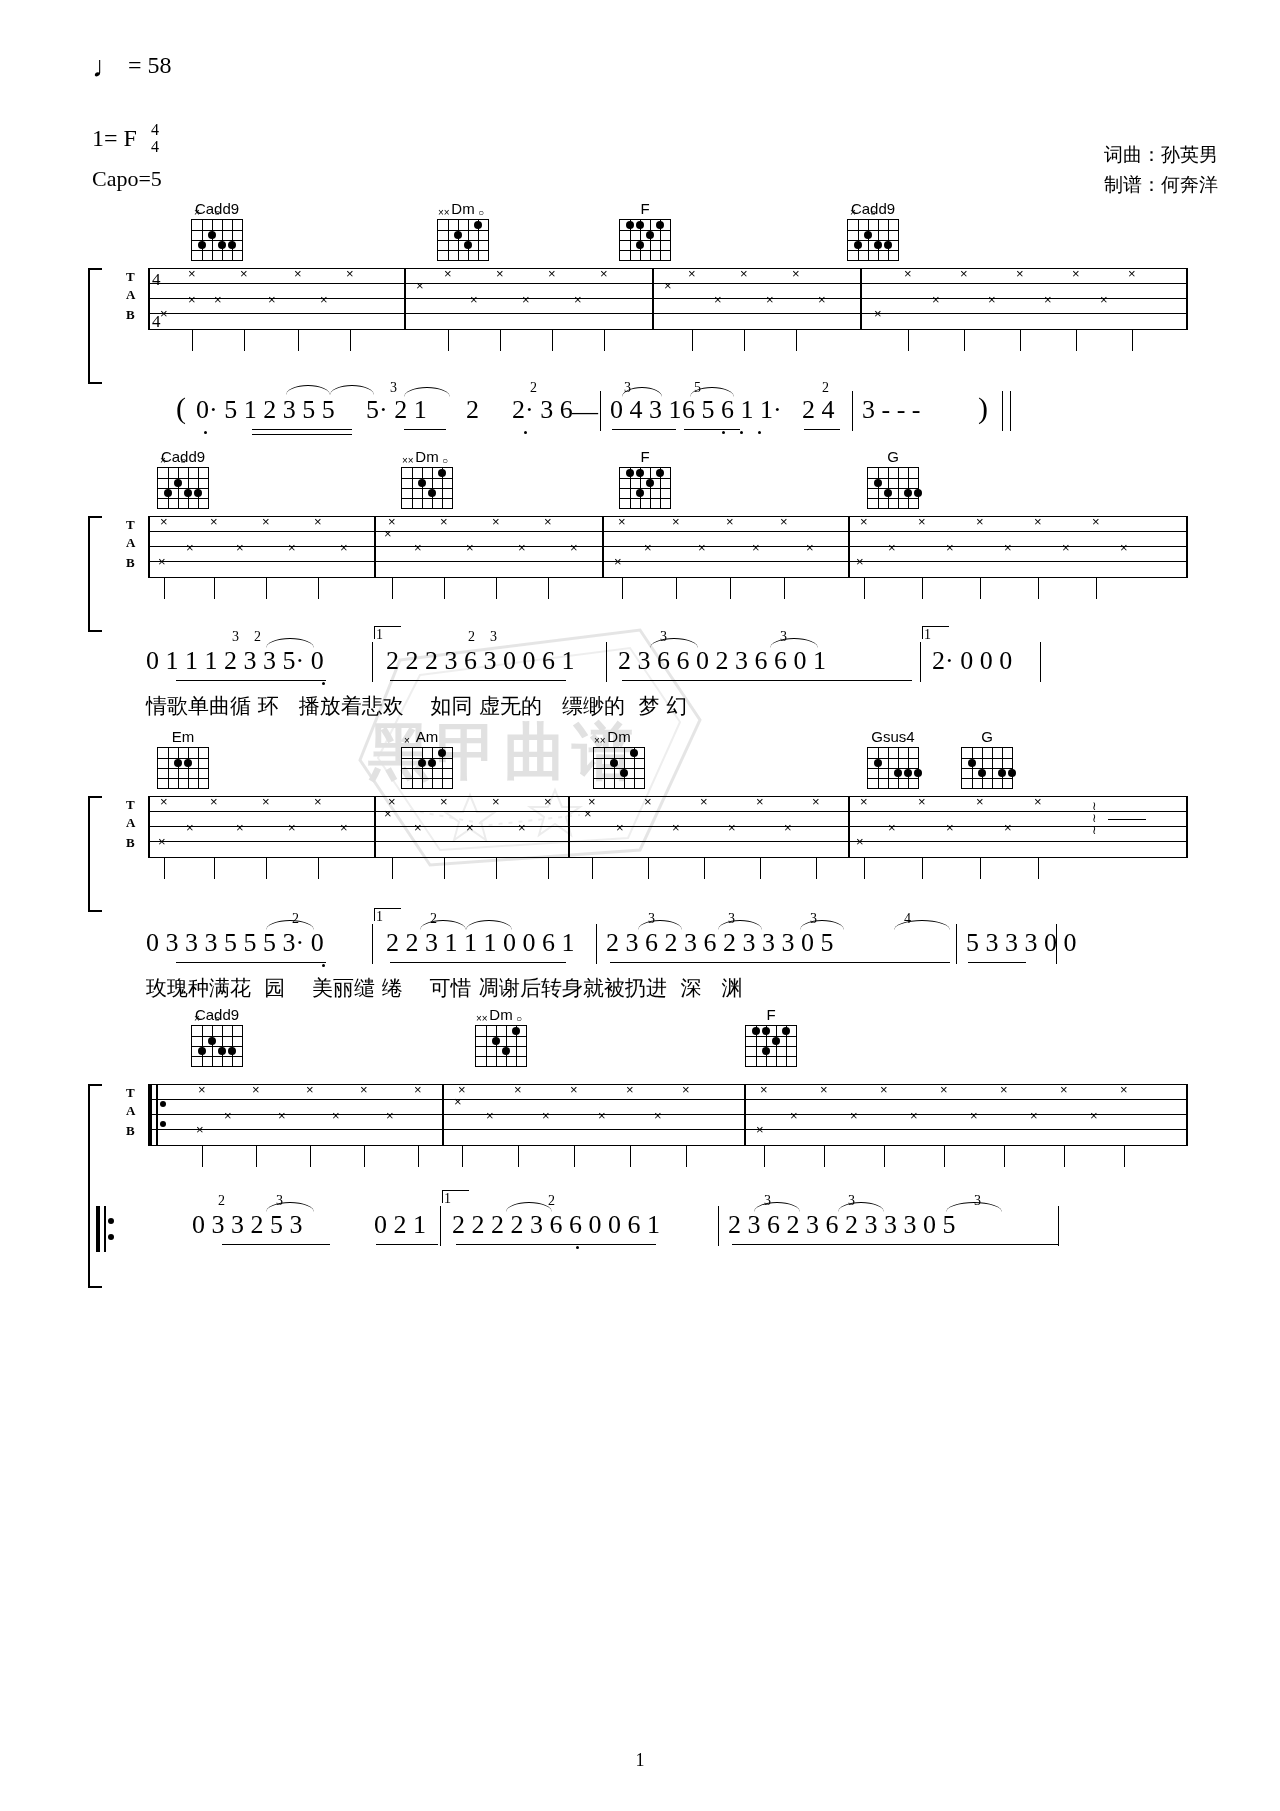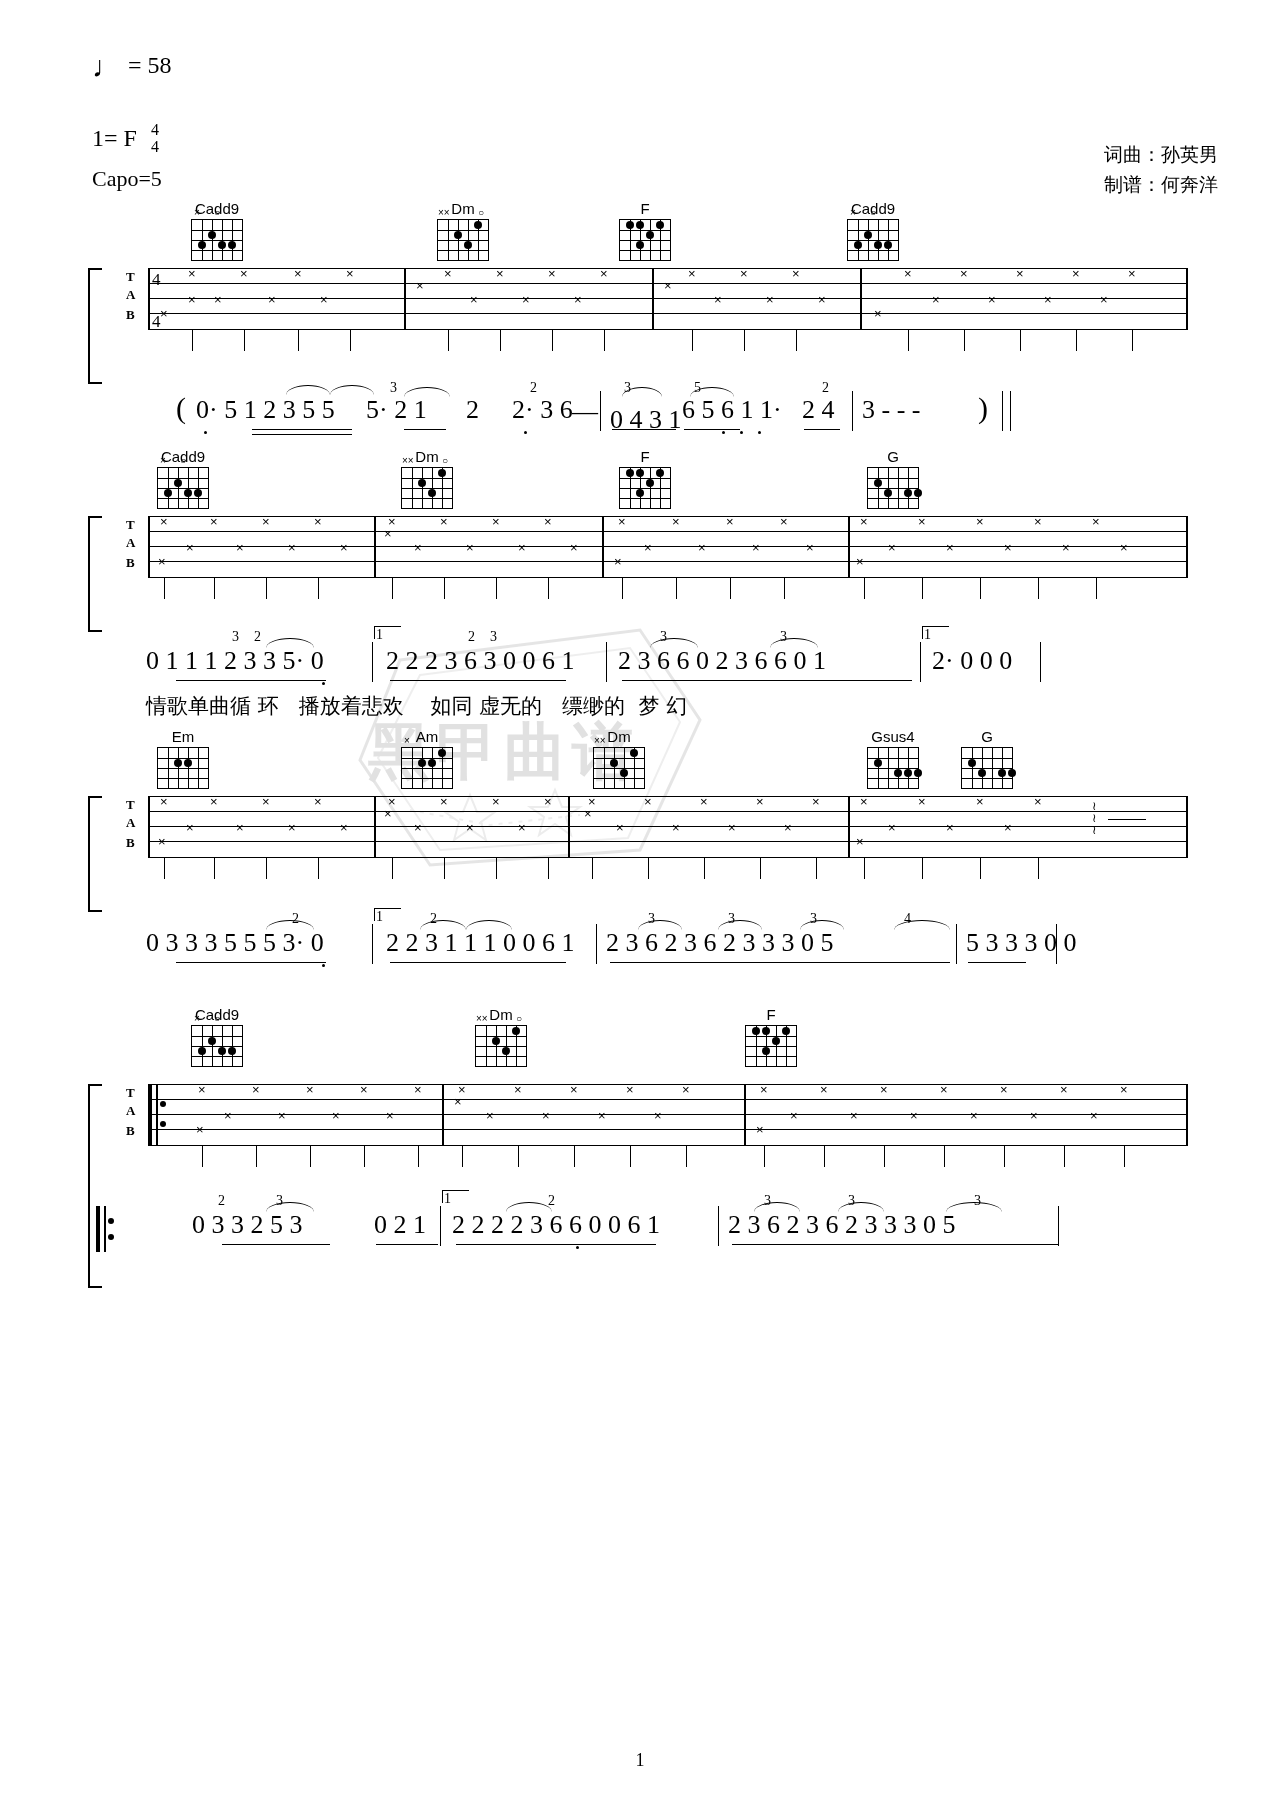--- a/index.html
+++ b/index.html
@@ -262,21 +262,21 @@
     <i class="slur" style="left:286px;top:0px;width:44px;"></i>
     <i class="slur" style="left:330px;top:0px;width:44px;"></i>
 
     <span class="num" style="left:466px;top:12px;">2</span>
     <span class="num" style="left:512px;top:12px;">2· 3 6</span>
     <i class="dot-b" style="left:524px;top:46px;"></i>
     <span class="sm" style="left:530px;top:-4px;">2</span>
     <span class="dash" style="left:572px;top:12px;">—</span>
 
     <i class="bar" style="left:600px;top:6px;height:40px;"></i>
-    <span class="num" style="left:610px;top:22px;">0 4 3 1</span>
+    <span class="num" style="left:610px;top:12px;">0 4 3 1</span>
     <i class="under" style="left:612px;top:44px;width:64px;"></i>
     <span class="sm" style="left:624px;top:-4px;">3</span>
     <i class="slur" style="left:622px;top:2px;width:40px;"></i>
 
     <span class="num" style="left:682px;top:12px;">6 5 6 1 1·</span>
     <i class="under" style="left:684px;top:44px;width:56px;"></i>
     <span class="sm" style="left:694px;top:-4px;">5</span>
     <i class="slur" style="left:690px;top:2px;width:44px;"></i>
     <i class="dot-b" style="left:722px;top:46px;"></i>
     <i class="dot-b" style="left:740px;top:46px;"></i>
@@ -660,20 +660,21 @@
     <span class="sm" style="left:810px;top:-6px;">3</span>
     <i class="slur" style="left:800px;top:2px;width:44px;"></i>
     <span class="sm" style="left:904px;top:-6px;">4</span>
     <i class="slur" style="left:894px;top:2px;width:56px;"></i>
 
     <i class="bar" style="left:956px;top:6px;height:40px;"></i>
     <span class="num" style="left:966px;top:12px;">5 3 3 3  0 0</span>
     <i class="under" style="left:968px;top:44px;width:58px;"></i>
     <i class="bar" style="left:1056px;top:6px;height:40px;"></i>
 
+    <div class="lyric" style="left:146px;top:56px;">玫瑰种满花  园    美丽缱 绻    可惜 凋谢后转身就被扔进  深   渊</div>
   </div>
 
   <div class="system" style="top:1006px;height:200px;">
     <div class="chord" style="left:186px;top:0px;">
       <div class="cname">Cadd9</div>
       <div class="grid">
         <span class="omark" style="left:2px;">×</span>
           <span class="omark" style="left:22px;">○</span>
         <i class="v" style="left:10px;"></i>
           <i class="v" style="left:20px;"></i>

